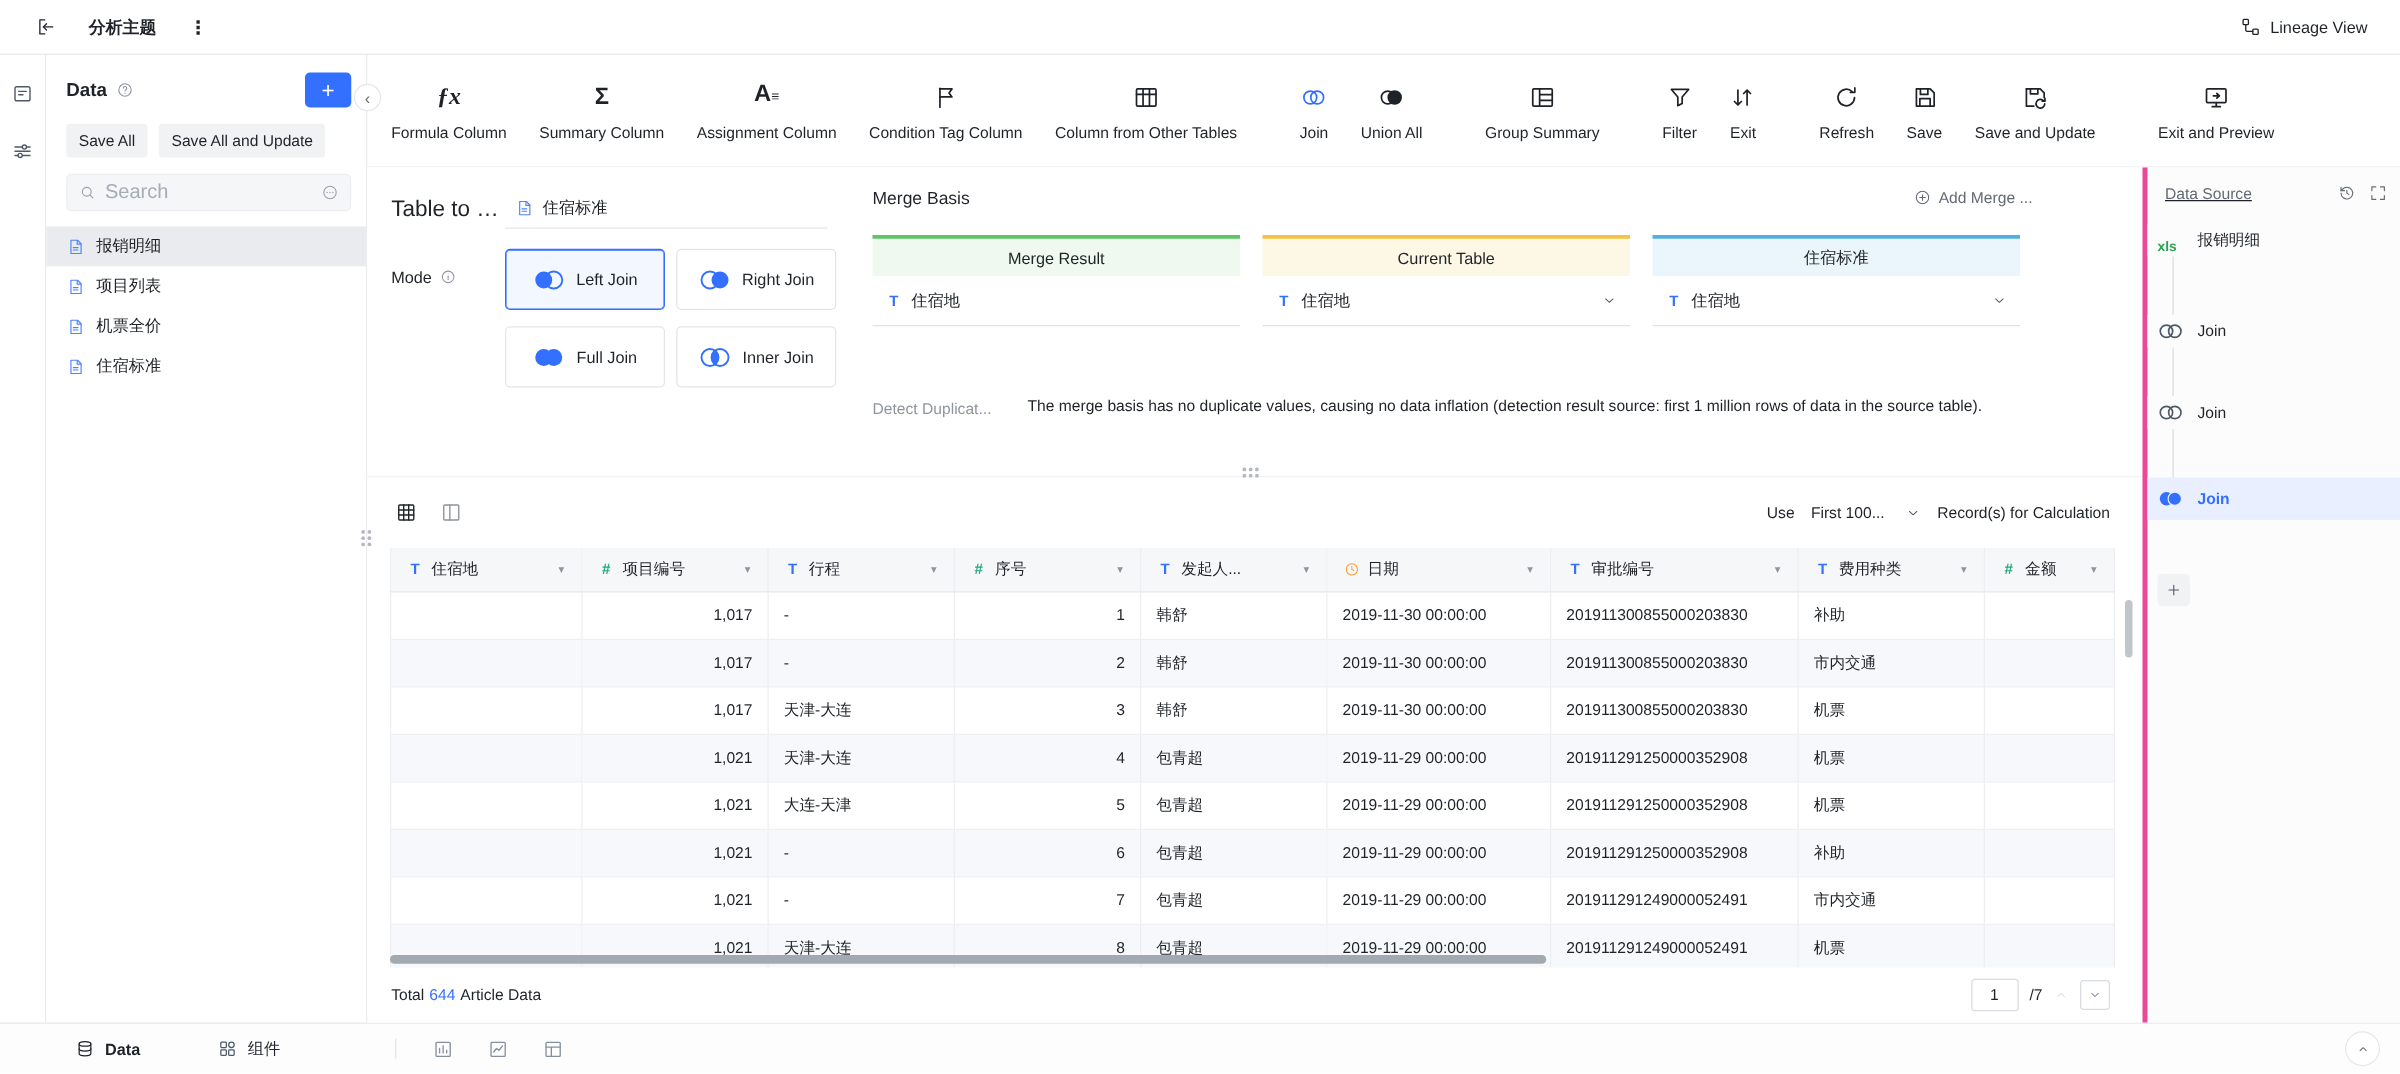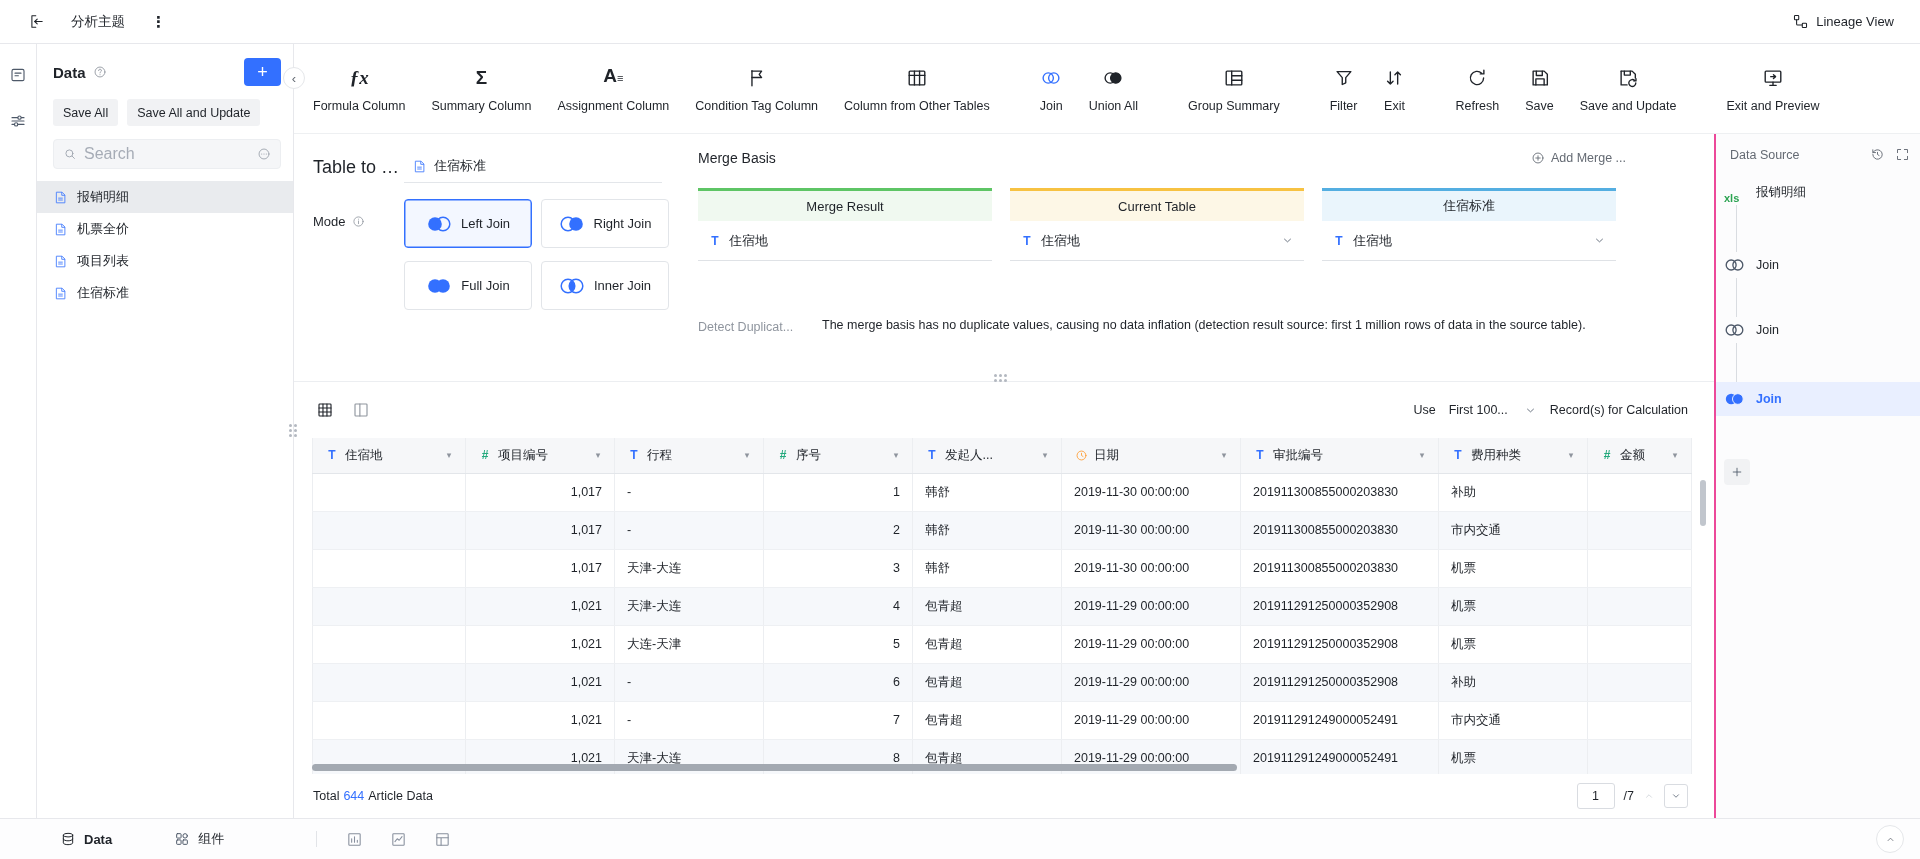--- a/index.html
+++ b/index.html
@@ -6,21 +6,21 @@
   html,body{width:1920px;height:859px;}
   body{font-family:"Liberation Sans","DejaVu Sans",sans-serif;font-size:13px;color:#1f2329;background:#fff;overflow:hidden;-webkit-font-smoothing:antialiased;}
   .app{position:relative;width:1920px;height:859px;display:flex;flex-direction:column;background:#fff;}
   .icon{display:inline-flex;align-items:center;justify-content:center;line-height:1;}
   .icon svg{display:block;}
 
   
   .topbar{flex:0 0 44px;height:44px;display:flex;align-items:center;justify-content:space-between;border-bottom:1px solid #e7e8ec;background:#fff;}
   .topbar-left{display:flex;align-items:center;gap:26px;padding-left:28px;}
   .topbar .icon svg{width:17px;height:17px;}
-  .topbar-title{font-weight:400;font-size:13.5px;}
+  .topbar-title{font-weight:700;font-size:13.5px;}
   .vdots{font-size:15px;font-weight:700;color:#1f2329;letter-spacing:0;}
   .topbar-right{display:flex;align-items:center;gap:7px;padding-right:26px;cursor:pointer;font-size:13px;}
 
   
   .app-body{flex:1;display:flex;min-height:0;}
   .rail{flex:0 0 37px;width:37px;border-right:1px solid #e7e8ec;display:flex;flex-direction:column;align-items:center;padding-top:22px;gap:28px;background:#fff;}
   .rail .icon{color:#4e5969;cursor:pointer;}
   .rail .icon svg{width:18px;height:18px;}
 
   
@@ -123,21 +123,21 @@
   .h-scroll{position:absolute;left:18px;bottom:3px;height:7px;width:925px;border-radius:4px;background:#a3a9b1;}
   .preview-footer{flex:0 0 44px;height:44px;display:flex;align-items:center;padding:0 26px 0 19px;font-size:12.5px;}
   .total .count{color:#3370ff;margin:0 4px;}
   .pager{margin-left:auto;display:flex;align-items:center;gap:9px;}
   .page-input{width:38px;height:26px;border:1px solid #d9dce1;border-radius:3px;text-align:center;font-size:12.5px;color:#1f2329;outline:none;font-family:inherit;}
   .pg-up{color:#c7ccd2;cursor:default;}
   .pg-up svg,.pg-down svg{width:12px;height:12px;}
   .pg-down{width:24px;height:24px;border:1px solid #d9dce1;border-radius:3px;display:flex;align-items:center;justify-content:center;color:#4e5969;cursor:pointer;}
 
   
-  .rightpanel{flex:0 0 206px;width:206px;border-left:2px solid #ec4899;position:relative;background:#fcfcfd;font-size:12.5px;}
+  .rightpanel{flex:0 0 206px;width:206px;border-left:4px solid #ec4899;position:relative;background:#fcfcfd;font-size:12.5px;text-decoration:underline;}
   .ds-header{display:flex;align-items:center;padding:13px 10px 0 14px;color:#646a73;}
   .ds-title{flex:1;}
   .ds-hicons{display:flex;gap:10px;color:#646a73;}
   .ds-hicons .icon{cursor:pointer;}
   .ds-hicons svg{width:15px;height:15px;}
   .ds-nodes{position:absolute;top:0;left:0;right:0;bottom:0;}
   .ds-line{position:absolute;left:20px;top:71px;width:1px;height:194px;background:#d9dce1;}
   .ds-node{position:absolute;left:0;right:0;height:26px;display:flex;align-items:center;padding-left:8px;background:#fcfcfd;cursor:pointer;}
   .ds-node.active{height:34px;background:#e9efff;color:#3370ff;font-weight:700;}
   .xls{color:#2ca352;font-weight:700;font-size:11px;width:24px;margin-top:12px;}
@@ -265,31 +265,31 @@
             <span>报销明细</span>
           </div>
           <div class="side-item">
             <span class="icon">
               <svg viewBox="0 0 24 24" fill="none" stroke="currentColor" stroke-width="1.5" stroke-linecap="round" stroke-linejoin="round">
                 <path d="M6 3.5h8.5L19 8v12.5H6z"></path>
                 <path d="M14 4v4.5h4.6"></path>
                 <path d="M9 13h6M9 16h6"></path>
               </svg>
             </span>
-            <span>机票全价</span>
+            <span>项目列表</span>
           </div>
           <div class="side-item">
             <span class="icon">
               <svg viewBox="0 0 24 24" fill="none" stroke="currentColor" stroke-width="1.5" stroke-linecap="round" stroke-linejoin="round">
                 <path d="M6 3.5h8.5L19 8v12.5H6z"></path>
                 <path d="M14 4v4.5h4.6"></path>
                 <path d="M9 13h6M9 16h6"></path>
               </svg>
             </span>
-            <span>项目列表</span>
+            <span>机票全价</span>
           </div>
           <div class="side-item">
             <span class="icon">
               <svg viewBox="0 0 24 24" fill="none" stroke="currentColor" stroke-width="1.5" stroke-linecap="round" stroke-linejoin="round">
                 <path d="M6 3.5h8.5L19 8v12.5H6z"></path>
                 <path d="M14 4v4.5h4.6"></path>
                 <path d="M9 13h6M9 16h6"></path>
               </svg>
             </span>
             <span>住宿标准</span>

